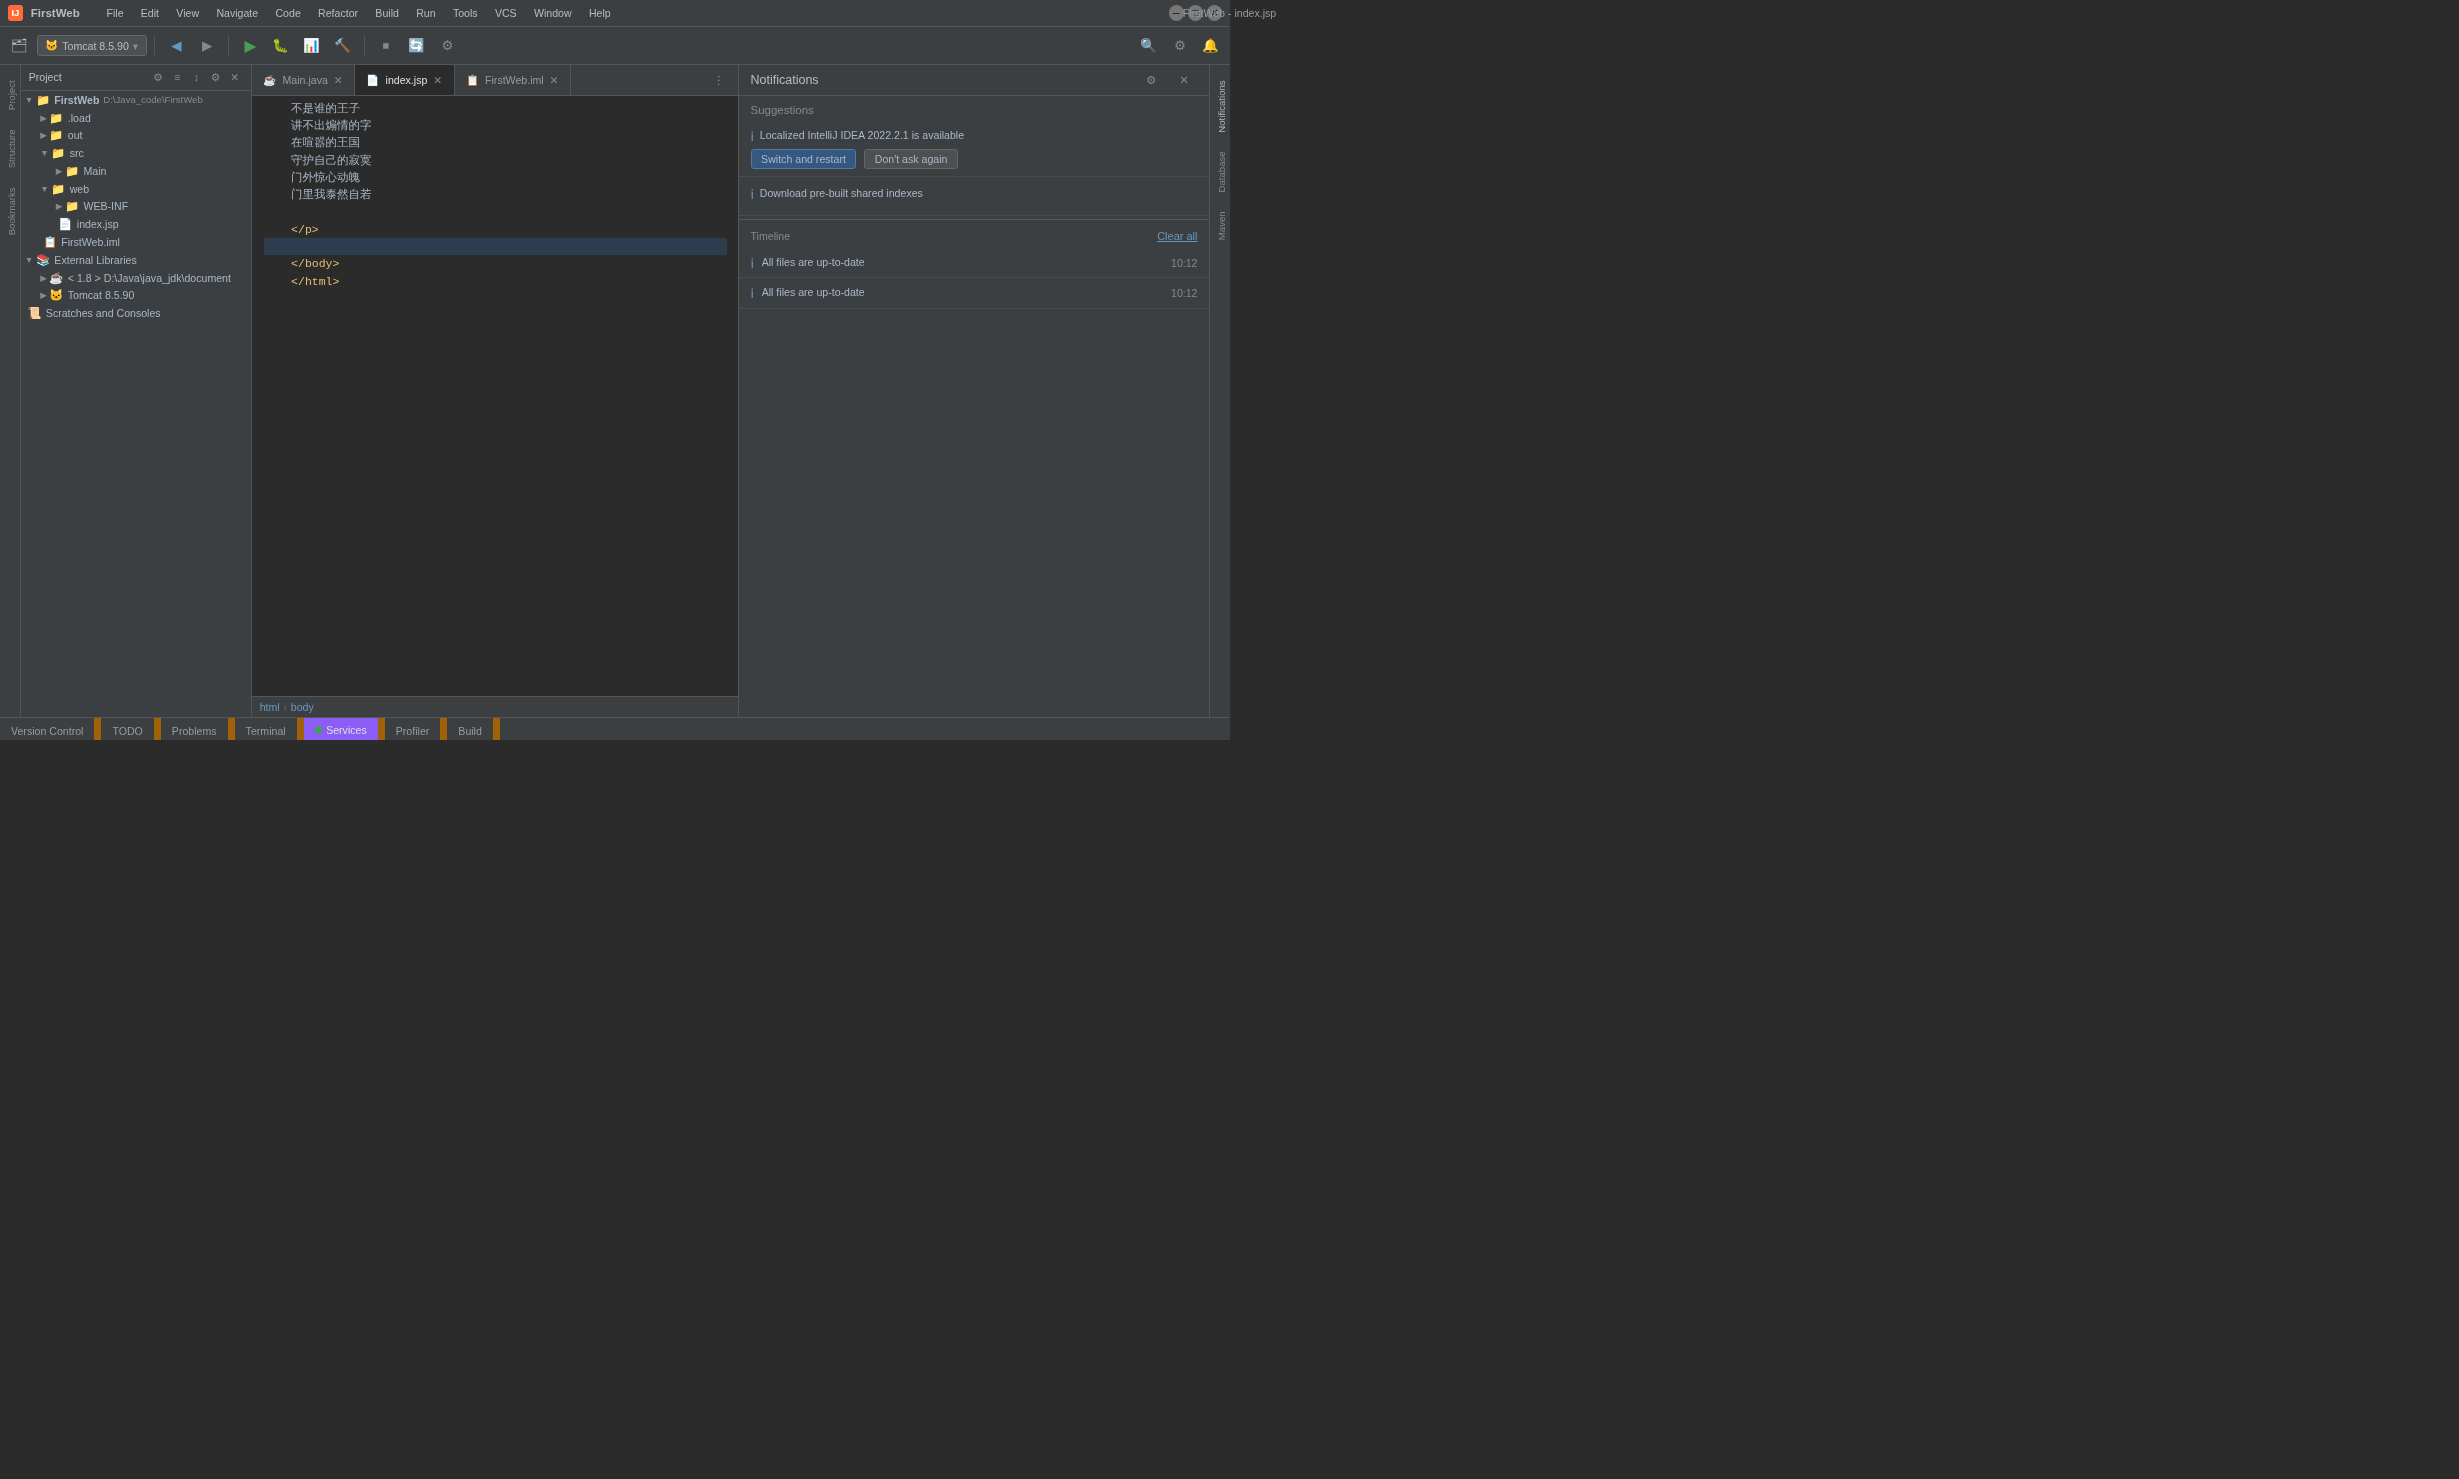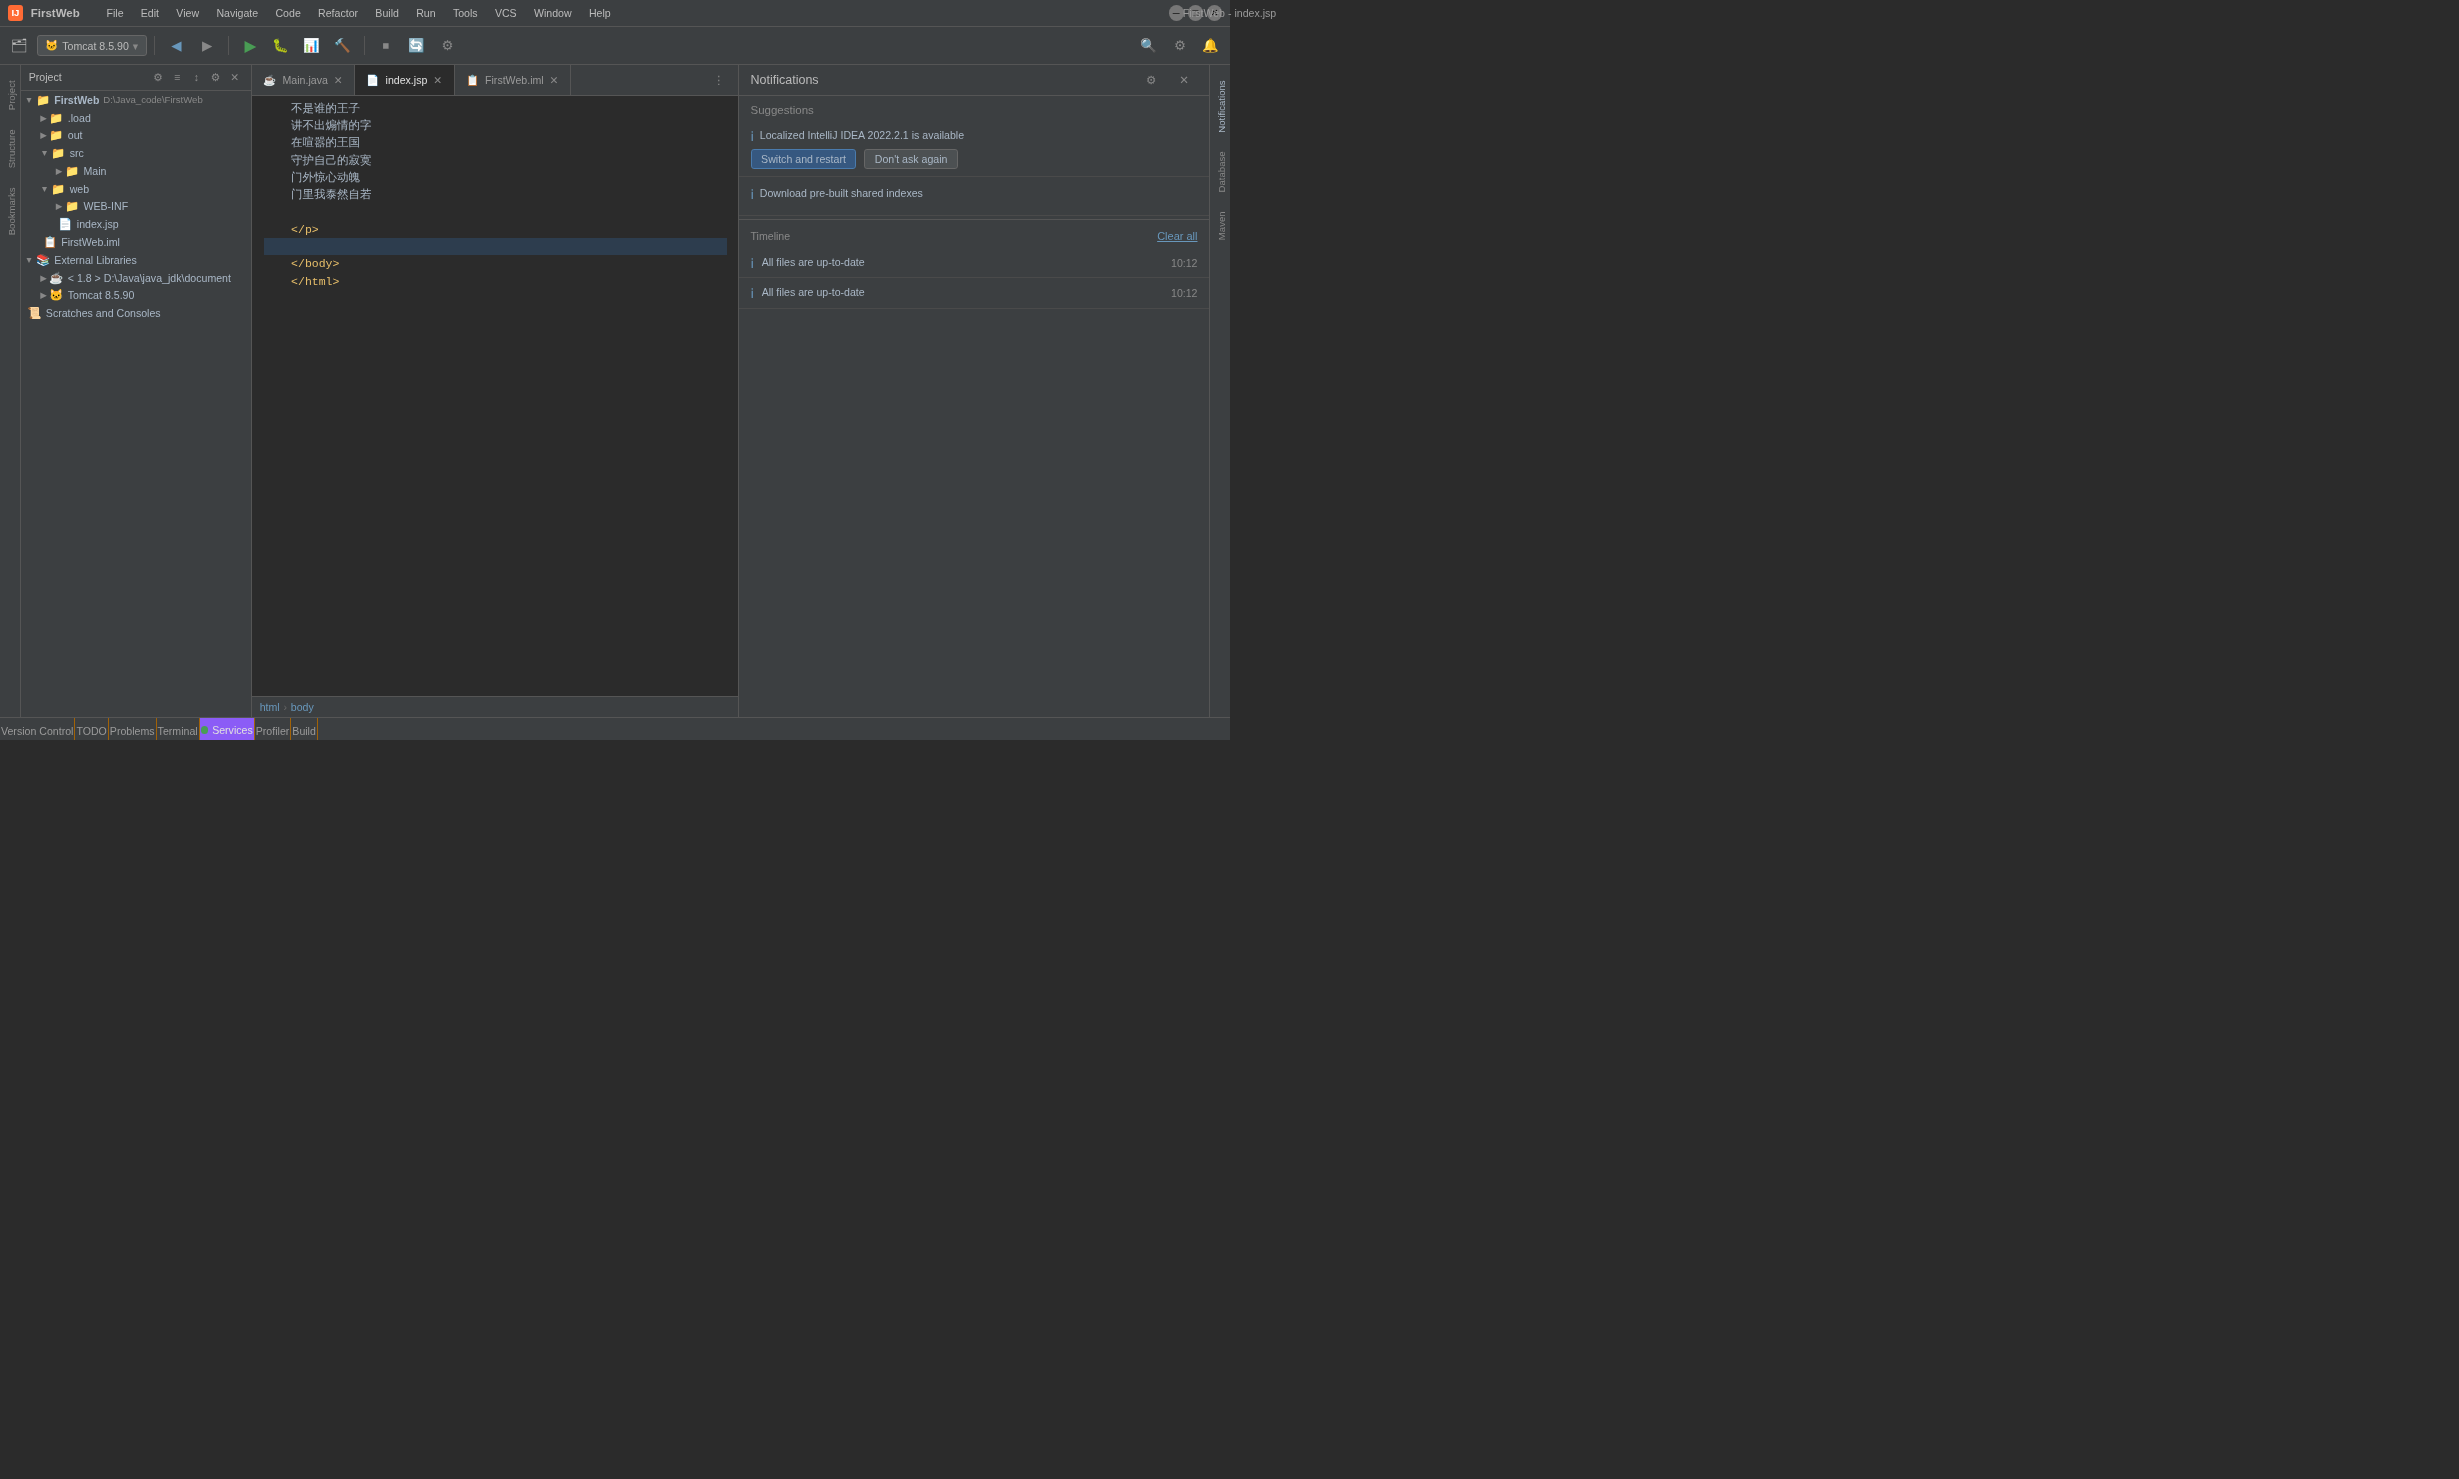--- a/index.html
+++ b/index.html
@@ -117,21 +117,21 @@
     .notif-timeline-title { color: #888; font-size: 10.6px; }
 
     
     #statusbar { height: 23px; background: #3c3f41; display: flex; align-items: center; padding: 0 7.7px; font-size: 10.6px; color: #bbb; border-top: 1px solid #555; gap: 11.5px; }
     #statusbar .status-left { flex: 1; }
     #statusbar .status-right { display: flex; gap: 11.5px; }
     #statusbar .status-item { cursor: pointer; padding: 0 3.8px; }
 
     
     #bottom-tabs { height: 27px; background: #3c3f41; display: flex; align-items: stretch; border-bottom: 1px solid #555; border-top: 1px solid #555; }
-    .bottom-tab { display: flex; align-items: center; padding: 0 1px; font-size: 10.6px; color: #9a9a9a; cursor: pointer; border-right: 1px solid #a16207; gap: 3.8px; }
+    .bottom-tab { display: flex; align-items: center; padding: 0 11px; font-size: 10.6px; color: #9a9a9a; cursor: pointer; border-right: 7px solid #a16207; gap: 3.8px; }
     .bottom-tab.active { background: #8b5cf6; color: #e0e0e0; border-bottom: 1.9px solid #2470b3; }
     .bottom-tab .tab-dot { width: 7.7px; height: 7.7px; border-radius: 50%; }
     .tab-dot-green { background: #499c54; }
 
     
     #right-sidebar-tabs { width: 21px; background: #3c3f41; border-left: 1px solid #555; display: flex; flex-direction: column; gap: 3.8px; padding: 7.7px 1.9px; }
     .v-tab { writing-mode: vertical-rl; transform: rotate(180deg); font-size: 9.6px; color: #888; cursor: pointer; padding: 7.7px 3.8px; border-radius: 1.9px; }
     .v-tab.active { color: #a9b7c6; }
 
     

